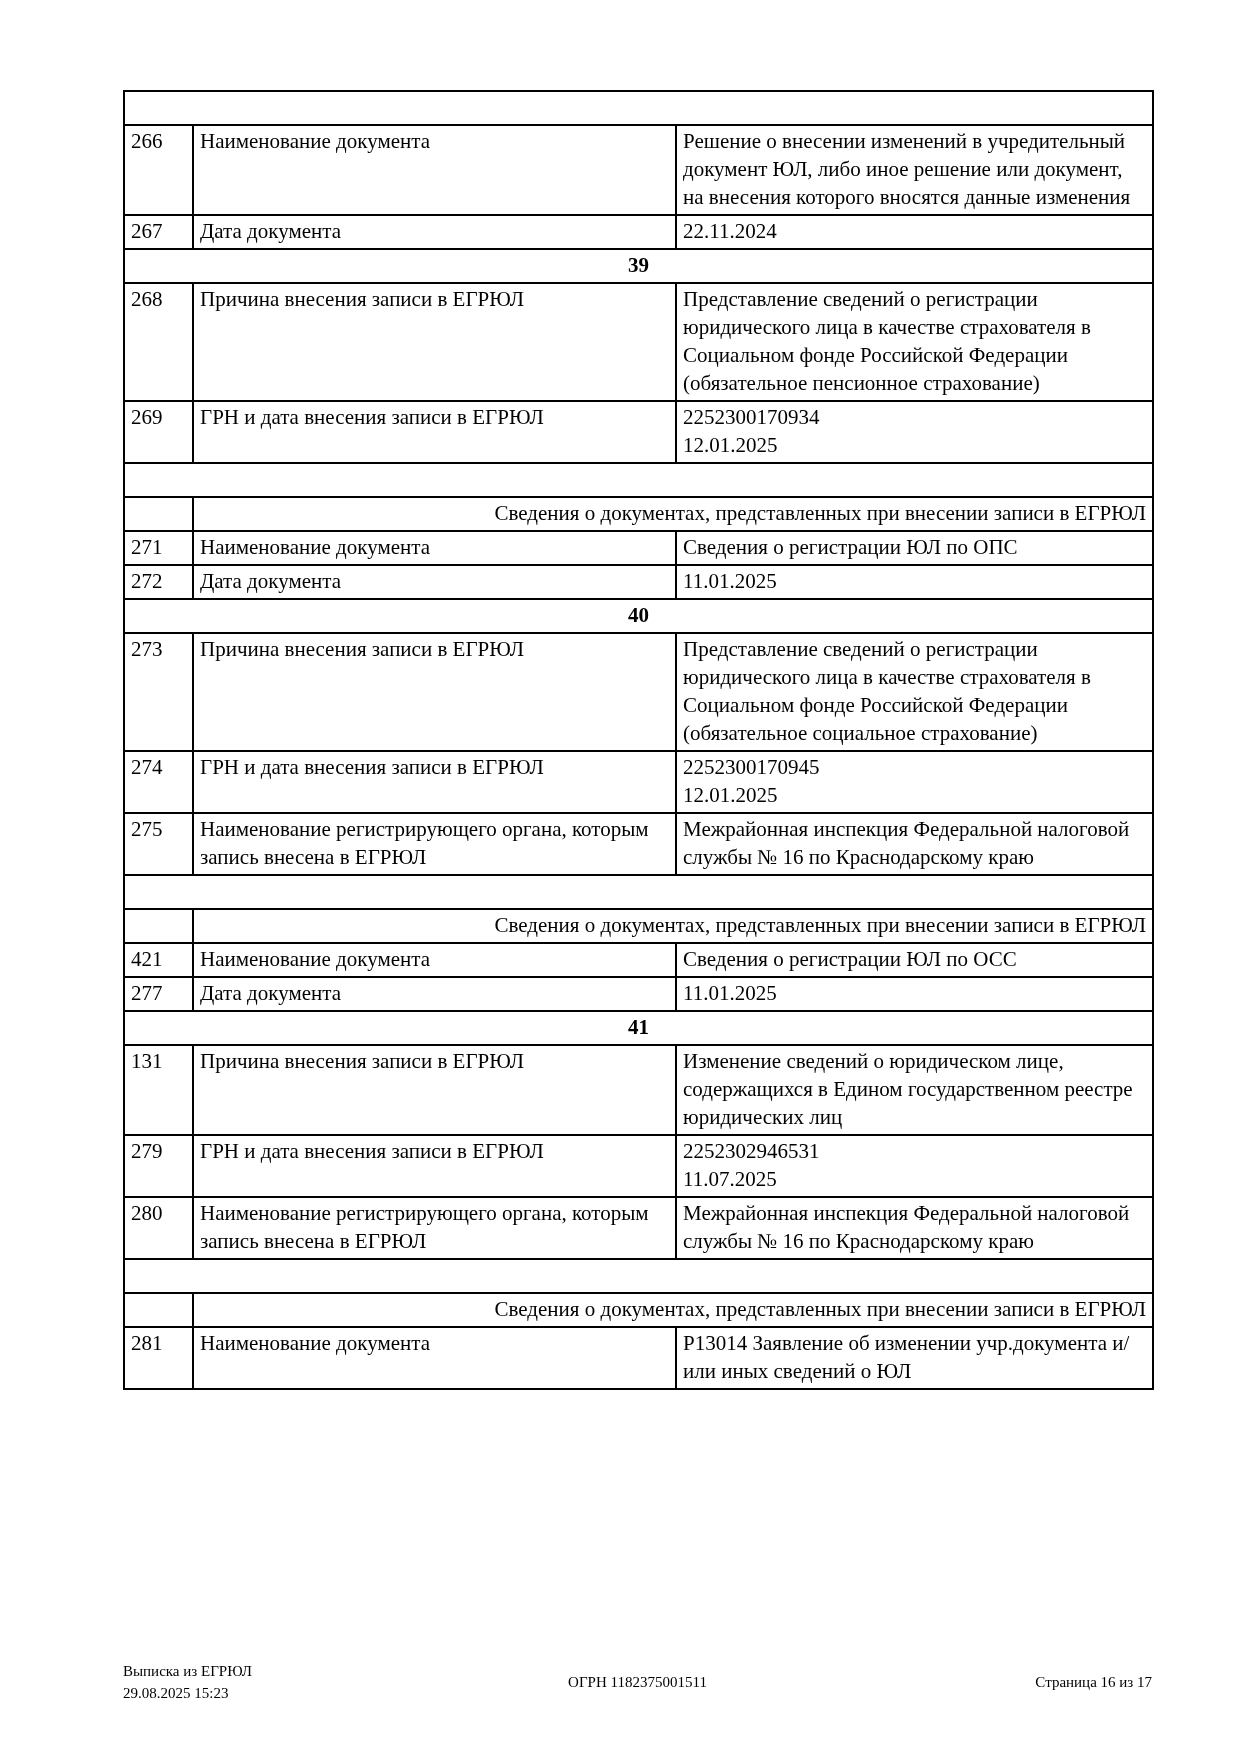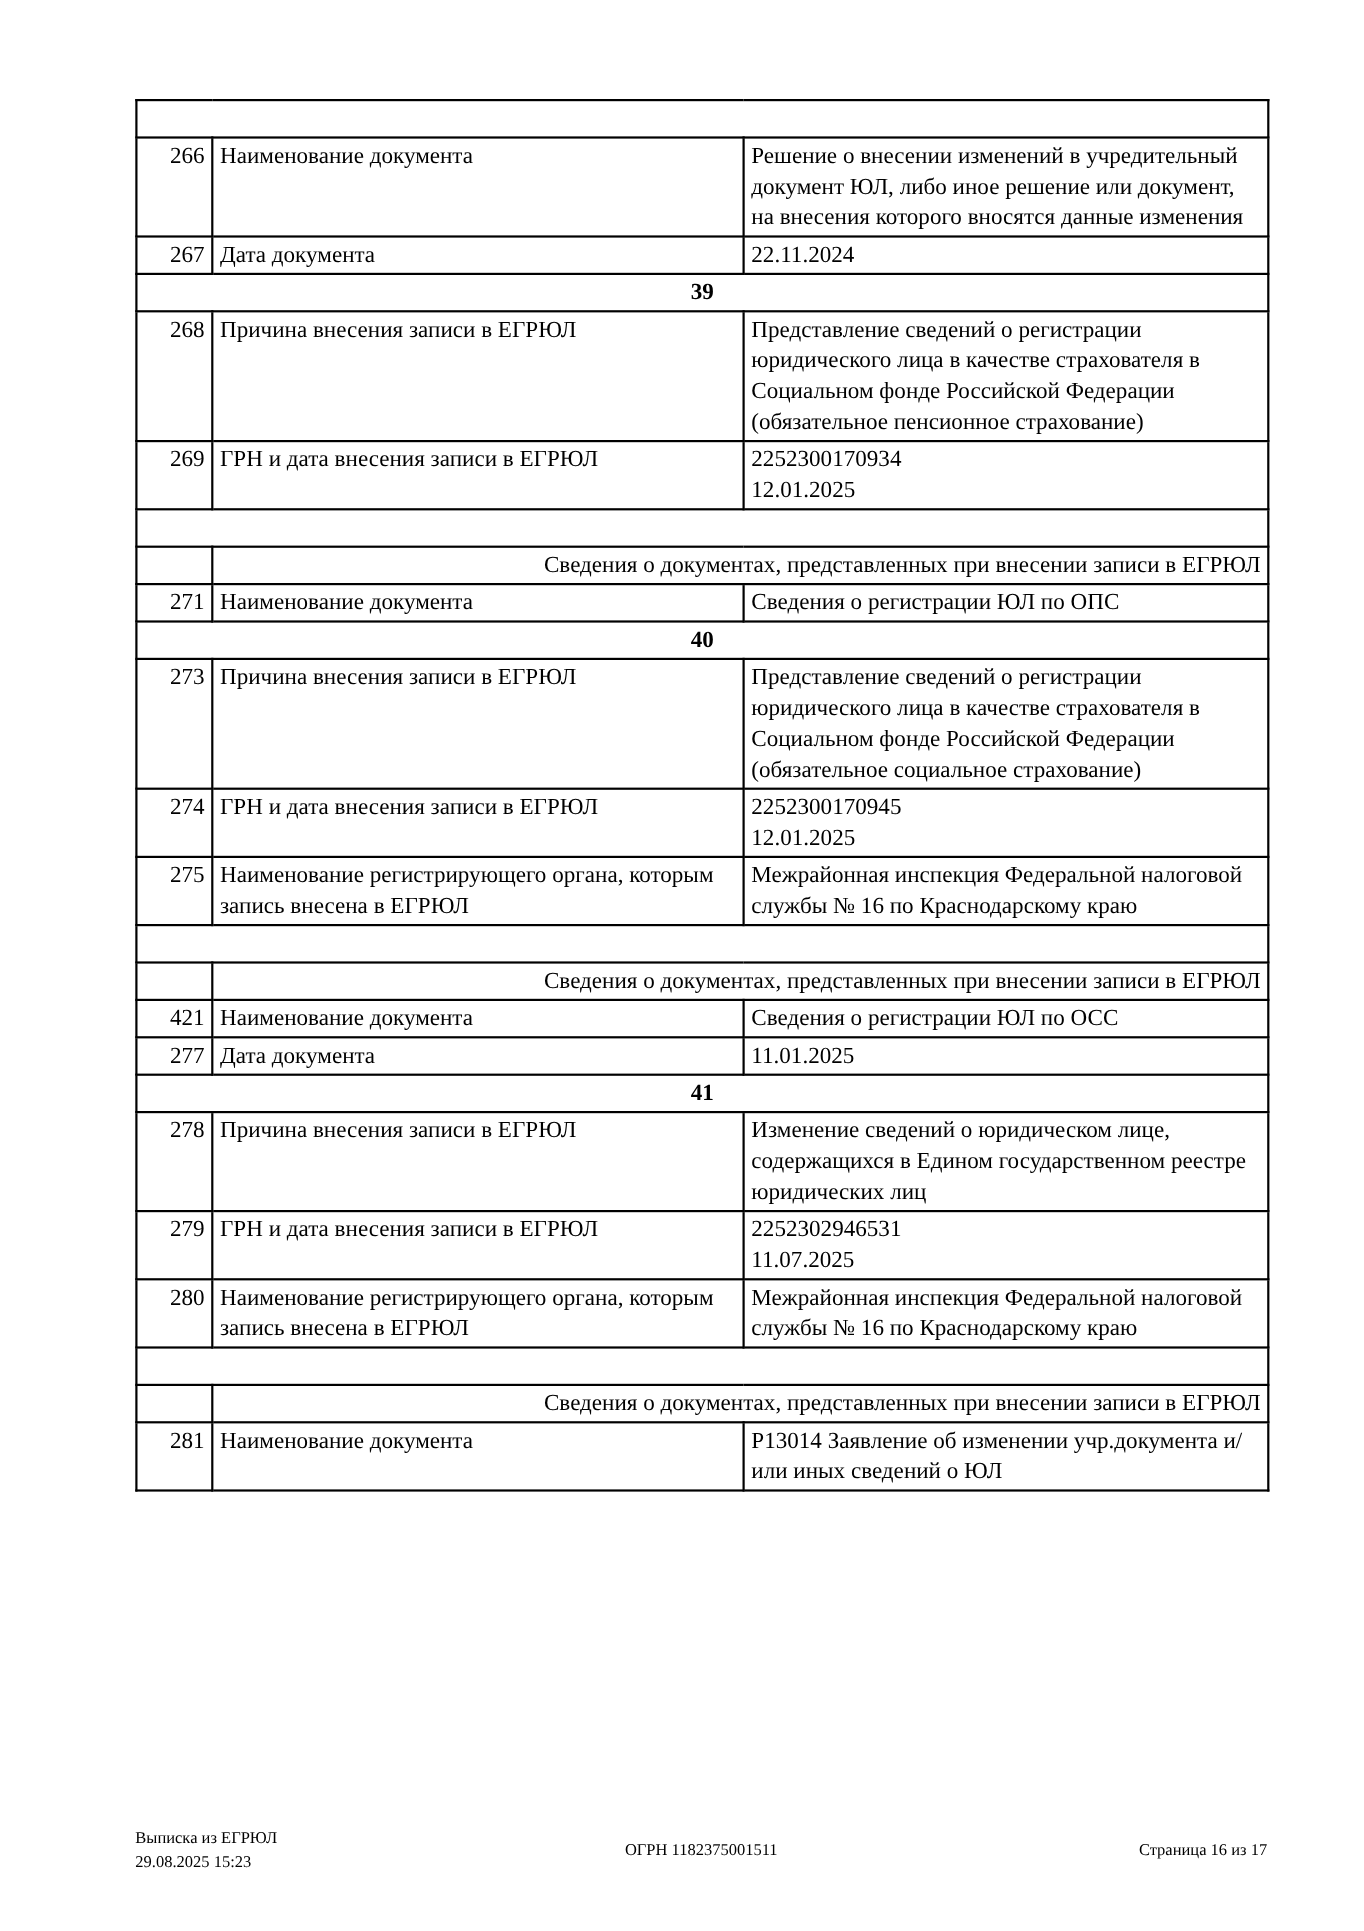--- a/index.html
+++ b/index.html
@@ -25,21 +25,21 @@
   .doc-table td {
     border: 2px solid #000;
     vertical-align: top;
     font-size: 21px;
     line-height: 28px;
     padding: 1px 6px 3px 6px;
     white-space: pre-line;
     overflow: hidden;
   }
   .cell-num {
-    text-align: right;
+    text-align: left;
     padding-left: 2px;
     padding-right: 2px;
   }
   .row-spacer td {
     height: 28px;
   }
   .row-section td {
     text-align: center;
     font-weight: bold;
     height: 28px;
@@ -105,20 +105,25 @@
       </tr>
       <tr>
         <td class="cell-num"></td>
         <td colspan="2" class="cell-subheader">Сведения о документах, представленных при внесении записи в ЕГРЮЛ</td>
       </tr>
       <tr>
         <td class="cell-num">271</td>
         <td>Наименование документа</td>
         <td>Сведения о регистрации ЮЛ по ОПС</td>
       </tr>
+      <tr>
+        <td class="cell-num">272</td>
+        <td>Дата документа</td>
+        <td>11.01.2025</td>
+      </tr>
       <tr class="row-section">
         <td colspan="3">40</td>
       </tr>
       <tr>
         <td class="cell-num">273</td>
         <td>Причина внесения записи в ЕГРЮЛ</td>
         <td>Представление сведений о регистрации юридического лица в качестве страхователя в Социальном фонде Российской Федерации (обязательное социальное страхование)</td>
       </tr>
       <tr>
         <td class="cell-num">274</td>
@@ -145,21 +150,21 @@
       </tr>
       <tr>
         <td class="cell-num">277</td>
         <td>Дата документа</td>
         <td>11.01.2025</td>
       </tr>
       <tr class="row-section">
         <td colspan="3">41</td>
       </tr>
       <tr>
-        <td class="cell-num">278</td>
+        <td class="cell-num">131</td>
         <td>Причина внесения записи в ЕГРЮЛ</td>
         <td>Изменение сведений о юридическом лице, содержащихся в Едином государственном реестре юридических лиц</td>
       </tr>
       <tr>
         <td class="cell-num">279</td>
         <td>ГРН и дата внесения записи в ЕГРЮЛ</td>
         <td>2252302946531
 11.07.2025</td>
       </tr>
       <tr>

